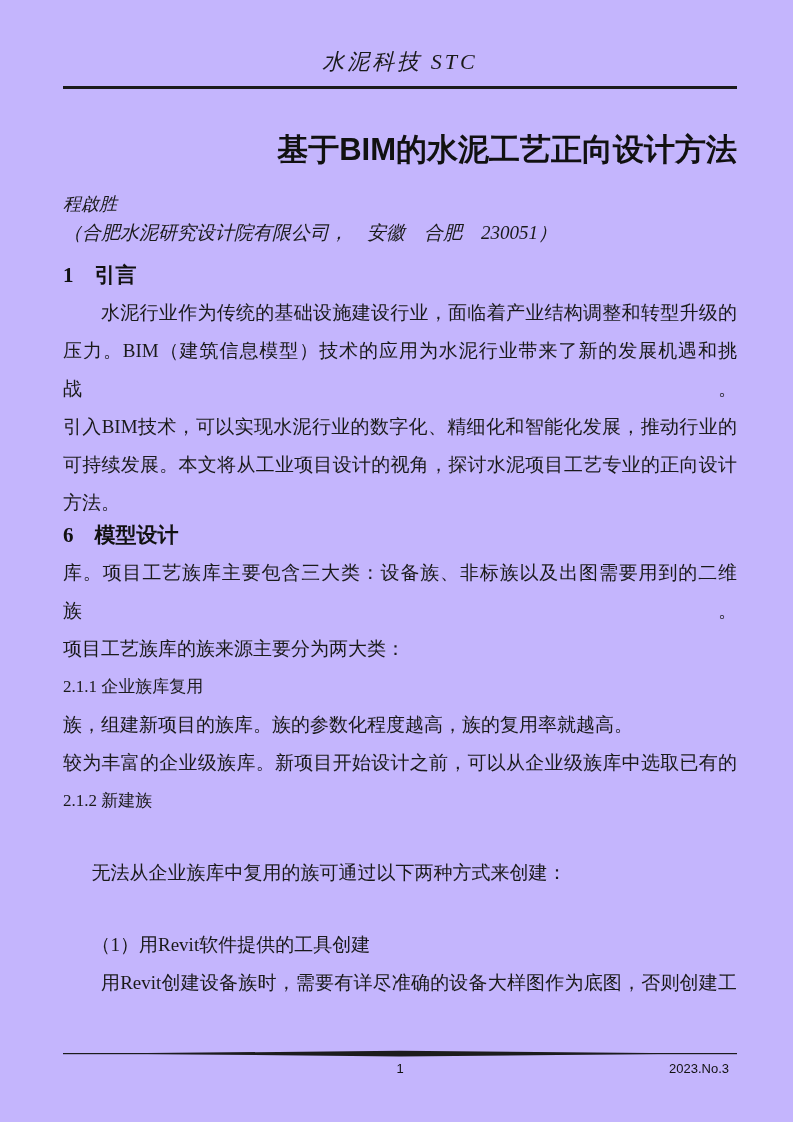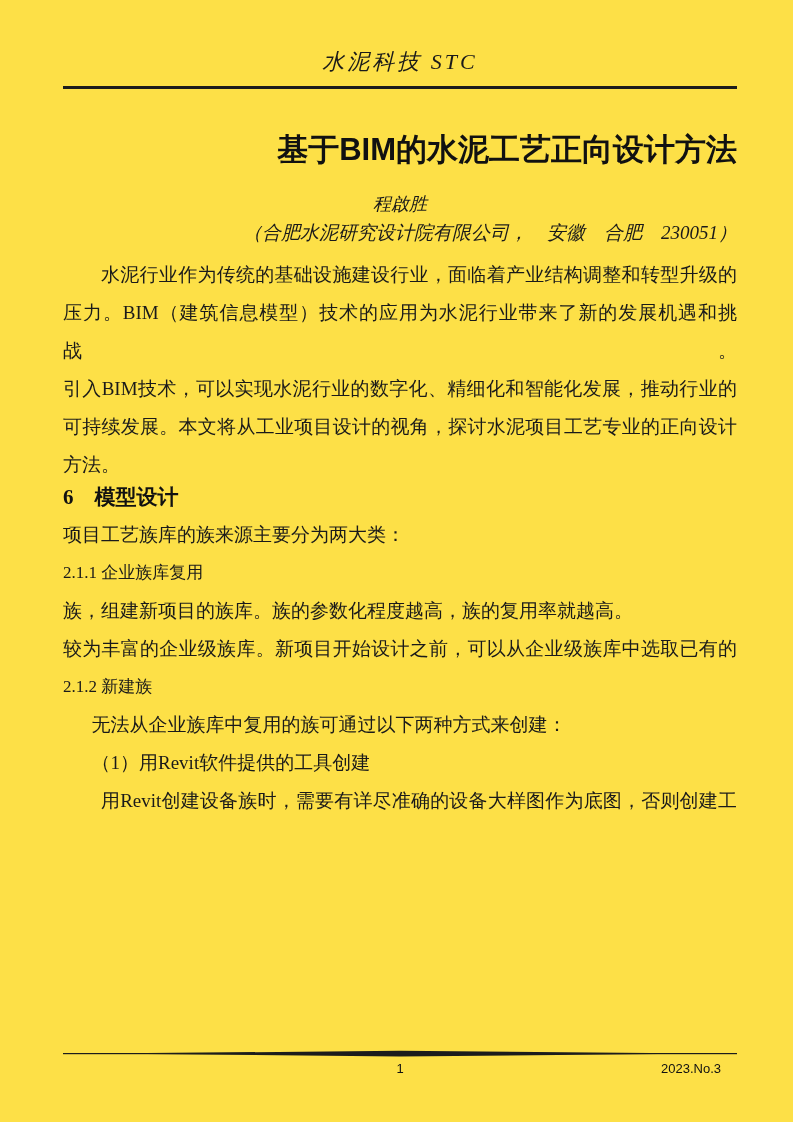--- a/index.html
+++ b/index.html
@@ -1,20 +1,20 @@
 <!DOCTYPE html>
 <html><head>
 <meta charset="utf-8">
 <style>
   html,body{margin:0;padding:0;background:#e8e8e8;}
   .page{
     position:relative;
     width:793px;height:1122px;
     margin:0 auto;
-    background:#fde047;
+    background:#c4b5fd;
     color:#1a1a1a;
     font-family:"Liberation Serif","DejaVu Serif",serif;
     overflow:hidden;
     box-sizing:border-box;
   }
   .margins{padding-left:63px;padding-right:56px;}
 
   
   .page-header{padding-top:47px;}
   .journal-title{
@@ -25,81 +25,83 @@
   .header-rule{margin-top:9px;height:3px;background:#1c1c1c;}
 
   
   .article-title{
     margin-top:40px;font-size:31px;line-height:42px;
     font-weight:bold;text-align:right;color:#111;
     font-family:"Liberation Sans",sans-serif;
   }
   .author{
     margin-top:21px;font-size:18px;line-height:24px;
-    text-align:center;font-style:italic;
+    font-style:italic;
   }
   .affiliation{
     margin-top:4px;font-size:19px;line-height:26px;
-    text-align:right;font-style:italic;
+    text-align:left;font-style:italic;
   }
 
   
   .content{margin-top:10px;font-size:19px;}
   .blk{line-height:38px;}
   .h1{
     font-size:21px;font-weight:bold;color:#111;
     font-family:"Liberation Serif",sans-serif; 
   }
   .h1.tighten{margin-top:-6px;}
   .h2{
     font-size:20px;font-weight:bold;color:#111;
     font-family:"Liberation Serif",sans-serif;
   }
   .h3{font-size:17px;font-weight:normal;}
   .line{
     text-align:justify;text-align-last:justify;
     font-family:"Liberation Serif","DejaVu Serif",serif;
   }
   .line.first{text-indent:2em;}
-  .line.hang{text-indent:1.5em;}
+  .line.hang{text-indent:1.5em;margin-top:34px;}
   .line.last{text-align-last:left;}
 
   
   .page-footer{position:absolute;left:63px;right:56px;bottom:44px;}
   .footer-rule{display:block;width:100%;height:8px;}
   .footer-text{
     position:relative;margin-top:2px;
     font-size:13px;line-height:18px;text-align:center;
     font-family:"Liberation Sans","DejaVu Sans",sans-serif;color:#111;
   }
-  .issue{position:absolute;right:16px;top:0;text-align:right;}
+  .issue{position:absolute;right:8px;top:0;text-align:right;}
 </style>
 </head>
 <body>
 
 <div class="page">
 
   <div class="page-header margins">
     <div class="journal-title">水泥科技 STC</div>
     <div class="header-rule"></div>
   </div>
 
   <div class="margins">
     <div class="article-title">基于BIM的水泥工艺正向设计方法</div>
     <div class="author">程啟胜</div>
     <div class="affiliation">（合肥水泥研究设计院有限公司，　安徽　合肥　230051）</div>
   </div>
 
   <div class="content margins">
+    <div class="blk h1">1　引言</div>
     <div class="blk line first">水泥行业作为传统的基础设施建设行业，面临着产业结构调整和转型升级的</div>
     <div class="blk line">压力。BIM（建筑信息模型）技术的应用为水泥行业带来了新的发展机遇和挑战。</div>
     <div class="blk line">引入BIM技术，可以实现水泥行业的数字化、精细化和智能化发展，推动行业的</div>
     <div class="blk line">可持续发展。本文将从工业项目设计的视角，探讨水泥项目工艺专业的正向设计</div>
     <div class="blk line last">方法。</div>
     <div class="blk h1 tighten">6　模型设计</div>
+    <div class="blk line">库。项目工艺族库主要包含三大类：设备族、非标族以及出图需要用到的二维族。</div>
     <div class="blk line last">项目工艺族库的族来源主要分为两大类：</div>
     <div class="blk h3">2.1.1 企业族库复用</div>
     <div class="blk line last">族，组建新项目的族库。族的参数化程度越高，族的复用率就越高。</div>
     <div class="blk line">较为丰富的企业级族库。新项目开始设计之前，可以从企业级族库中选取已有的</div>
     <div class="blk h3">2.1.2 新建族</div>
     <div class="blk line hang last">无法从企业族库中复用的族可通过以下两种方式来创建：</div>
     <div class="blk line hang last">（1）用Revit软件提供的工具创建</div>
     <div class="blk line first">用Revit创建设备族时，需要有详尽准确的设备大样图作为底图，否则创建工</div>
 
   </div>

